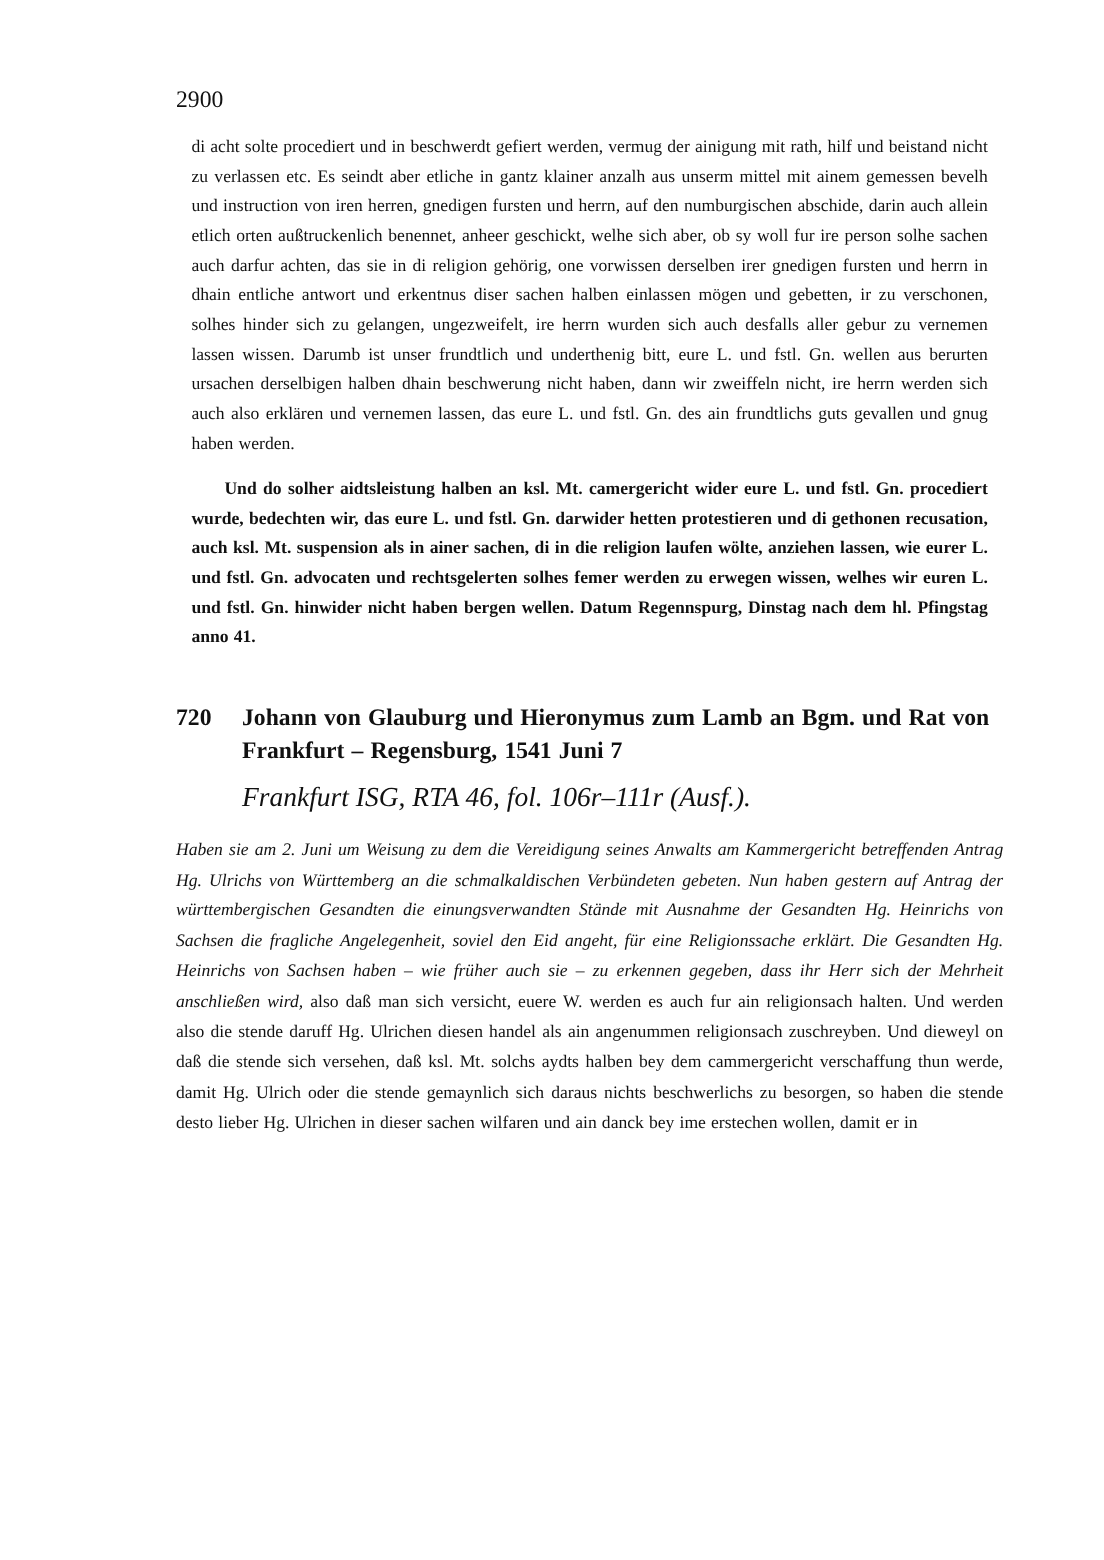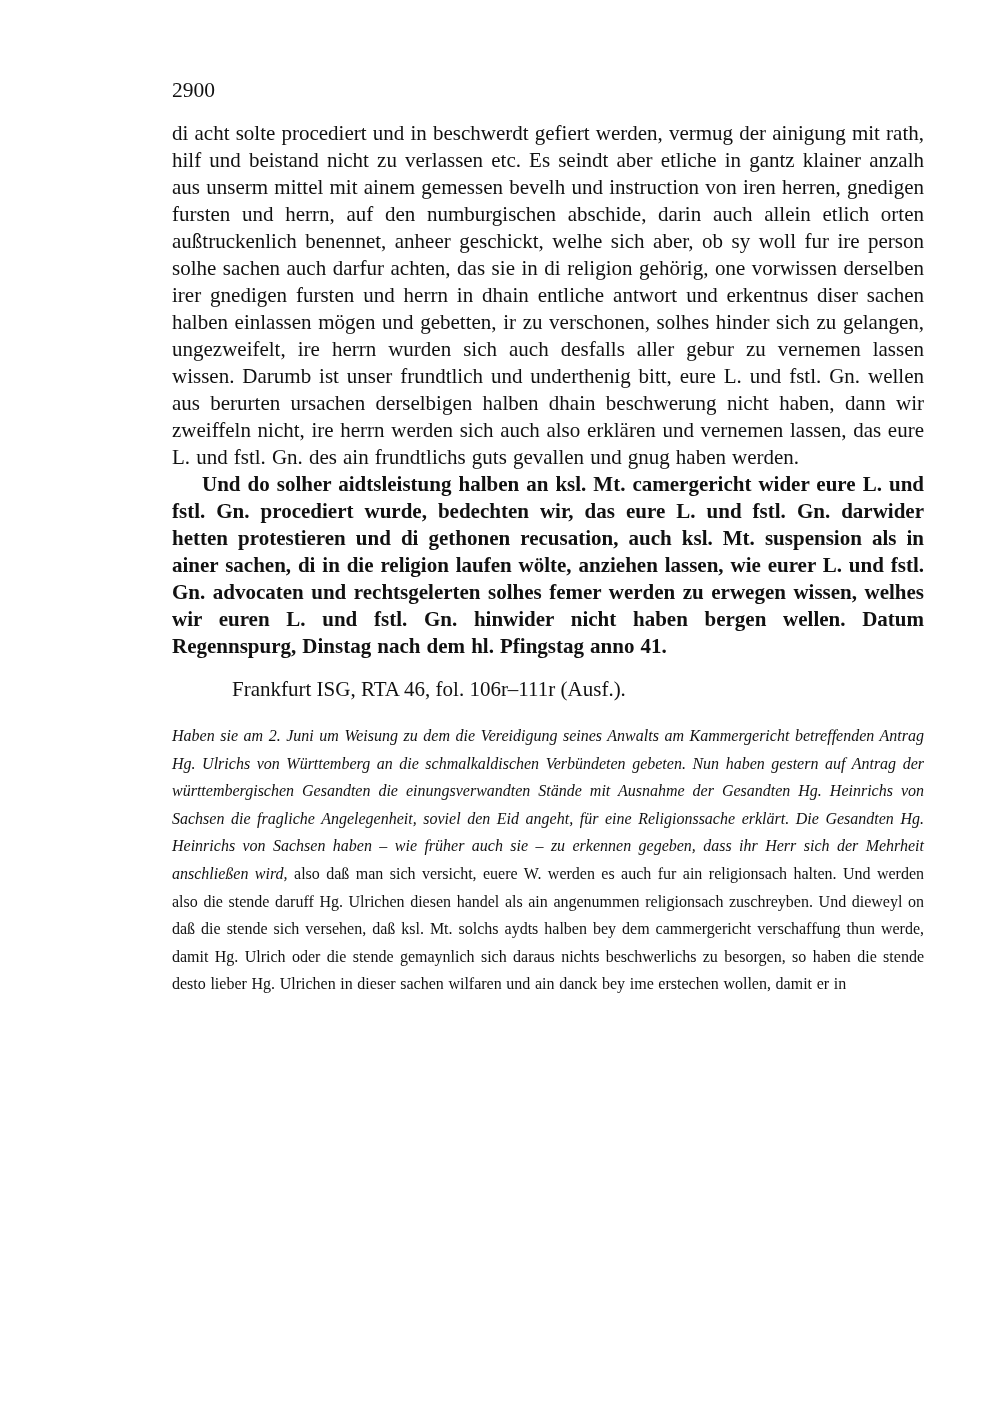--- a/index.html
+++ b/index.html
@@ -10,21 +10,21 @@
   body {
     width: 1004px;
     height: 1418px;
     position: relative;
     overflow: hidden;
     font-family: "Liberation Serif", serif;
     color: #111111;
   }
   .page-column {
     position: absolute;
-    left: 172px;
+    left: 160px;
     top: 78px;
     width: 752px;
   }
   .page-header {
     position: relative;
     height: 28px;
     margin-bottom: 14px;
     font-size: 21.5px;
   }
   .page-number {
@@ -33,24 +33,24 @@
     top: 0;
   }
   .running-title {
     position: absolute;
     left: 0;
     right: 0;
     top: 0;
     text-align: center;
   }
   .body-paragraph {
-    font-size: 21px;
+    font-size: 16px;
     line-height: 27px;
     text-align: justify;
-    margin: 0;
+    margin: 14px;
     word-spacing: 0.04em;
   }
   .indent-first {
     text-indent: 30px;
     font-weight: bold;
   }
   .entry-heading {
     display: flex;
     margin-top: 44px;
     font-weight: bold;
@@ -61,21 +61,22 @@
     width: 60px;
     flex: 0 0 60px;
   }
   .entry-title {
     flex: 1;
     text-align: left;
     word-spacing: 0.05em;
   }
   .entry-source {
     margin: 16px 0 0 60px;
-    font-size: 21px;
+    font-style: italic;
+    font-size: 25px;
     line-height: 26px;
   }
   .entry-summary {
     margin-top: 20px;
     font-size: 16px;
     line-height: 27.6px;
     text-align: justify;
     word-spacing: 0.04em;
   }
   .italic-part {
@@ -91,20 +92,24 @@
 <div class="page-column">
 
   <div class="page-header">
     <span class="page-number">2900</span>
   </div>
 
   <p class="body-paragraph">di acht solte procediert und in beschwerdt gefiert werden, vermug der ainigung mit rath, hilf und beistand nicht zu verlassen etc. Es seindt aber etliche in gantz klainer anzalh aus unserm mittel mit ainem gemessen bevelh und instruction von iren herren, gnedigen fursten und herrn, auf den numburgischen abschide, darin auch allein etlich orten außtruckenlich benennet, anheer geschickt, welhe sich aber, ob sy woll fur ire person solhe sachen auch darfur achten, das sie in di religion gehörig, one vorwissen derselben irer gnedigen fursten und herrn in dhain entliche antwort und erkentnus diser sachen halben einlassen mögen und gebetten, ir zu verschonen, solhes hinder sich zu gelangen, ungezweifelt, ire herrn wurden sich auch desfalls aller gebur zu vernemen lassen wissen. Darumb ist unser frundtlich und underthenig bitt, eure L. und fstl. Gn. wellen aus berurten ursachen derselbigen halben dhain beschwerung nicht haben, dann wir zweiffeln nicht, ire herrn werden sich auch also erklären und vernemen lassen, das eure L. und fstl. Gn. des ain frundtlichs guts gevallen und gnug haben werden.</p>
 
   <p class="body-paragraph indent-first">Und do solher aidtsleistung halben an ksl. Mt. camergericht wider eure L. und fstl. Gn. procediert wurde, bedechten wir, das eure L. und fstl. Gn. darwider hetten protestieren und di gethonen recusation, auch ksl. Mt. suspension als in ainer sachen, di in die religion laufen wölte, anziehen lassen, wie eurer L. und fstl. Gn. advocaten und rechtsgelerten solhes femer werden zu erwegen wissen, welhes wir euren L. und fstl. Gn. hinwider nicht haben bergen wellen. Datum Regennspurg, Dinstag nach dem hl. Pfingstag anno 41.</p>
 
+  <div class="entry-heading">
+    <span class="entry-number">720</span>
+    <span class="entry-title">Johann von Glauburg und Hieronymus zum Lamb an Bgm. und Rat von Frankfurt – Regensburg, 1541 Juni 7</span>
+  </div>
 
   <div class="entry-source">Frankfurt ISG, RTA 46, fol. 106r–111r (Ausf.).</div>
 
   <p class="entry-summary">
     <span class="italic-part">Haben sie am 2. Juni um Weisung zu dem die Vereidigung seines Anwalts am Kammergericht betreffenden Antrag Hg. Ulrichs von Württemberg an die schmalkaldischen Verbündeten gebeten. Nun haben gestern auf Antrag der württembergischen Gesandten die einungsverwandten Stände mit Ausnahme der Gesandten Hg. Heinrichs von Sachsen die fragliche Angelegenheit, soviel den Eid angeht, für eine Religionssache erklärt. Die Gesandten Hg. Heinrichs von Sachsen haben – wie früher auch sie – zu erkennen gegeben, dass ihr Herr sich der Mehrheit anschließen wird,</span><span class="roman-part"> also daß man sich versicht, euere W. werden es auch fur ain religionsach halten. Und werden also die stende daruff Hg. Ulrichen diesen handel als ain angenummen religionsach zuschreyben. Und dieweyl on daß die stende sich versehen, daß ksl. Mt. solchs aydts halben bey dem cammergericht verschaffung thun werde, damit Hg. Ulrich oder die stende gemaynlich sich daraus nichts beschwerlichs zu besorgen, so haben die stende desto lieber Hg. Ulrichen in dieser sachen wilfaren und ain danck bey ime erstechen wollen, damit er in</span>
   </p>
 
 </div>
 
 </body></html>

